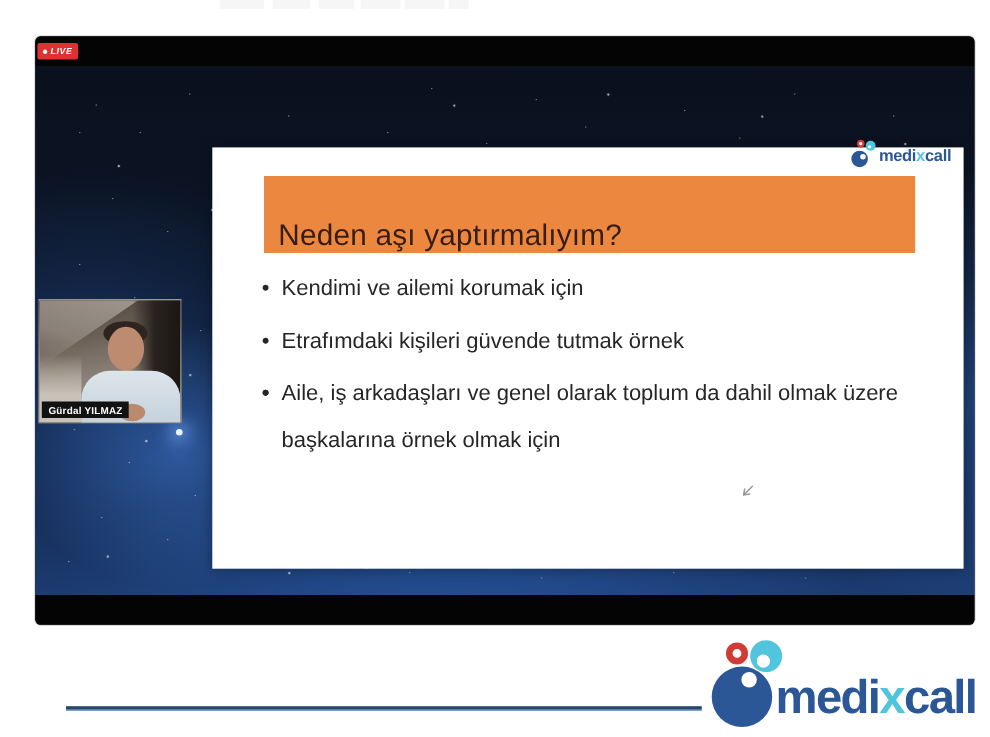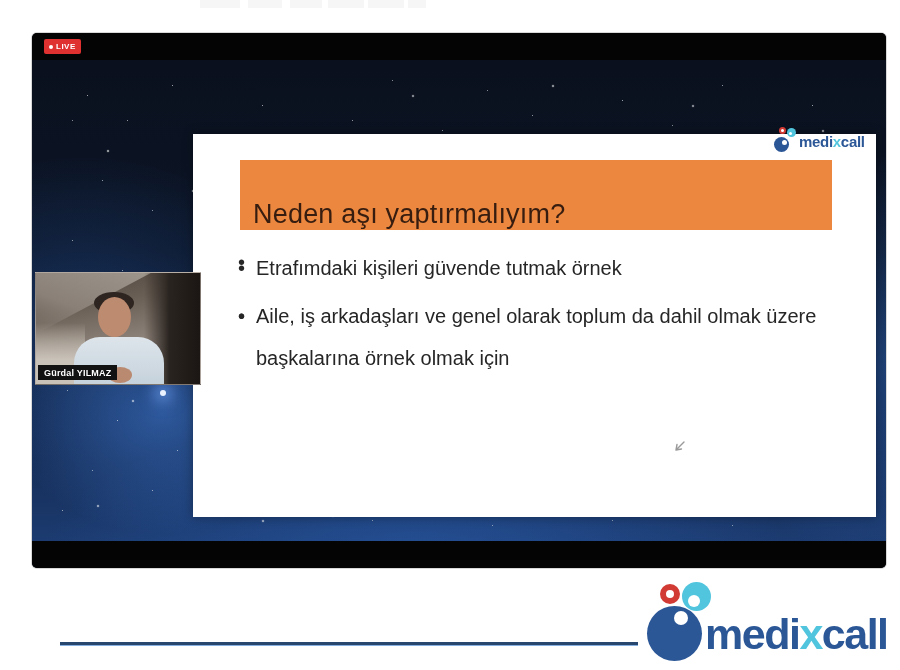--- a/index.html
+++ b/index.html
@@ -12,23 +12,23 @@
 
   
   .stream{
     position:absolute;left:32px;top:33px;width:854px;height:535px;
     border-radius:5px;overflow:hidden;background:#0b1322;
     box-shadow:0 0 0 1px rgba(0,0,0,.15);
   }
   .bar-top{position:absolute;left:0;top:0;width:100%;height:27px;background:#040404;}
   .bar-bottom{position:absolute;left:0;bottom:0;width:100%;height:27px;background:#040404;}
   .live-badge{
-    position:absolute;left:12px;top:6px;height:15px;padding:0 5px;
+    position:absolute;left:2px;top:6px;height:15px;padding:0 5px;
     background:#e03131;color:#fff;font-size:8px;font-weight:bold;
-    border-radius:2px;display:flex;align-items:center;gap:3px;letter-spacing:.5px;
+    border-radius:2px;display:flex;align-items:center;gap:3px;letter-spacing:.5px;font-style:italic;
   }
   .live-dot{width:4px;height:4px;border-radius:50%;background:#fff;display:inline-block;}
 
   .sky{
     position:absolute;left:0;top:27px;width:854px;height:481px;
     background:
       radial-gradient(220px 170px at 130px 355px, rgba(66,126,216,.55), transparent 70%),
       radial-gradient(520px 210px at 45% 104%, rgba(45,100,185,.50), transparent 72%),
       radial-gradient(260px 300px at 101% 63%, rgba(52,112,200,.40), transparent 70%),
       radial-gradient(300px 220px at 6% 52%, rgba(40,90,170,.32), transparent 70%),
@@ -101,21 +101,21 @@
   .slide-logo .c-navy-dot{left:10px;top:14px;width:5px;height:5px;}
   .slide-logo .circle-red{left:7px;top:1px;width:7px;height:7px;}
   .slide-logo .circle-cyan{left:15px;top:2px;width:9px;height:9px;}
   .slide-logo .c-cyan-dot{left:17px;top:6px;width:3px;height:3px;}
   .slide-logo .wordmark{left:27px;top:7px;font-size:15px;letter-spacing:-.3px;}
 
   .cursor-icon{position:absolute;left:478px;top:305px;width:16px;height:16px;}
 
   
   .webcam{
-    position:absolute;left:3px;top:212px;width:166px;height:113px;overflow:hidden;
+    position:absolute;left:3px;top:212px;width:130px;height:113px;overflow:hidden;
     background:linear-gradient(170deg,#4e443c 0%,#6a5f55 30%,#8d8279 60%,#a79c91 100%);
     border:1px solid rgba(255,255,255,.22);box-sizing:border-box;padding-left:12px;
   }
   .cam-ceiling{position:absolute;left:0;top:0;width:70%;height:55%;
     background:linear-gradient(200deg,#9d968d 0%,#8a8077 60%,transparent 100%);
     clip-path:polygon(0 0,100% 0,0 100%);}
   .cam-right-dark{position:absolute;right:0;top:0;width:34%;height:100%;
     background:linear-gradient(90deg,transparent 0%,#2a2420 45%,#1b1613 100%);}
   .cam-wall-light{position:absolute;left:0;bottom:0;width:30%;height:55%;
     background:linear-gradient(180deg,transparent,#c9c2b8 60%);}
@@ -166,20 +166,21 @@
         <span class="wordmark"><span>medi</span><span class="x">x</span><span>call</span></span>
       </div>
 
       <div class="slide-header">
         <h1 class="slide-title">Neden aşı yaptırmalıyım?</h1>
       </div>
 
       <div class="bullets">
         <div class="bullet">
           <span class="dot">•</span>
+          <span>Kendimi ve ailemi korumak için</span>
         </div>
         <div class="bullet">
           <span class="dot">•</span>
           <span>Etrafımdaki kişileri güvende tutmak örnek</span>
         </div>
         <div class="bullet">
           <span class="dot">•</span>
         </div>
         <div class="bullet">
           <span class="dot">•</span>

